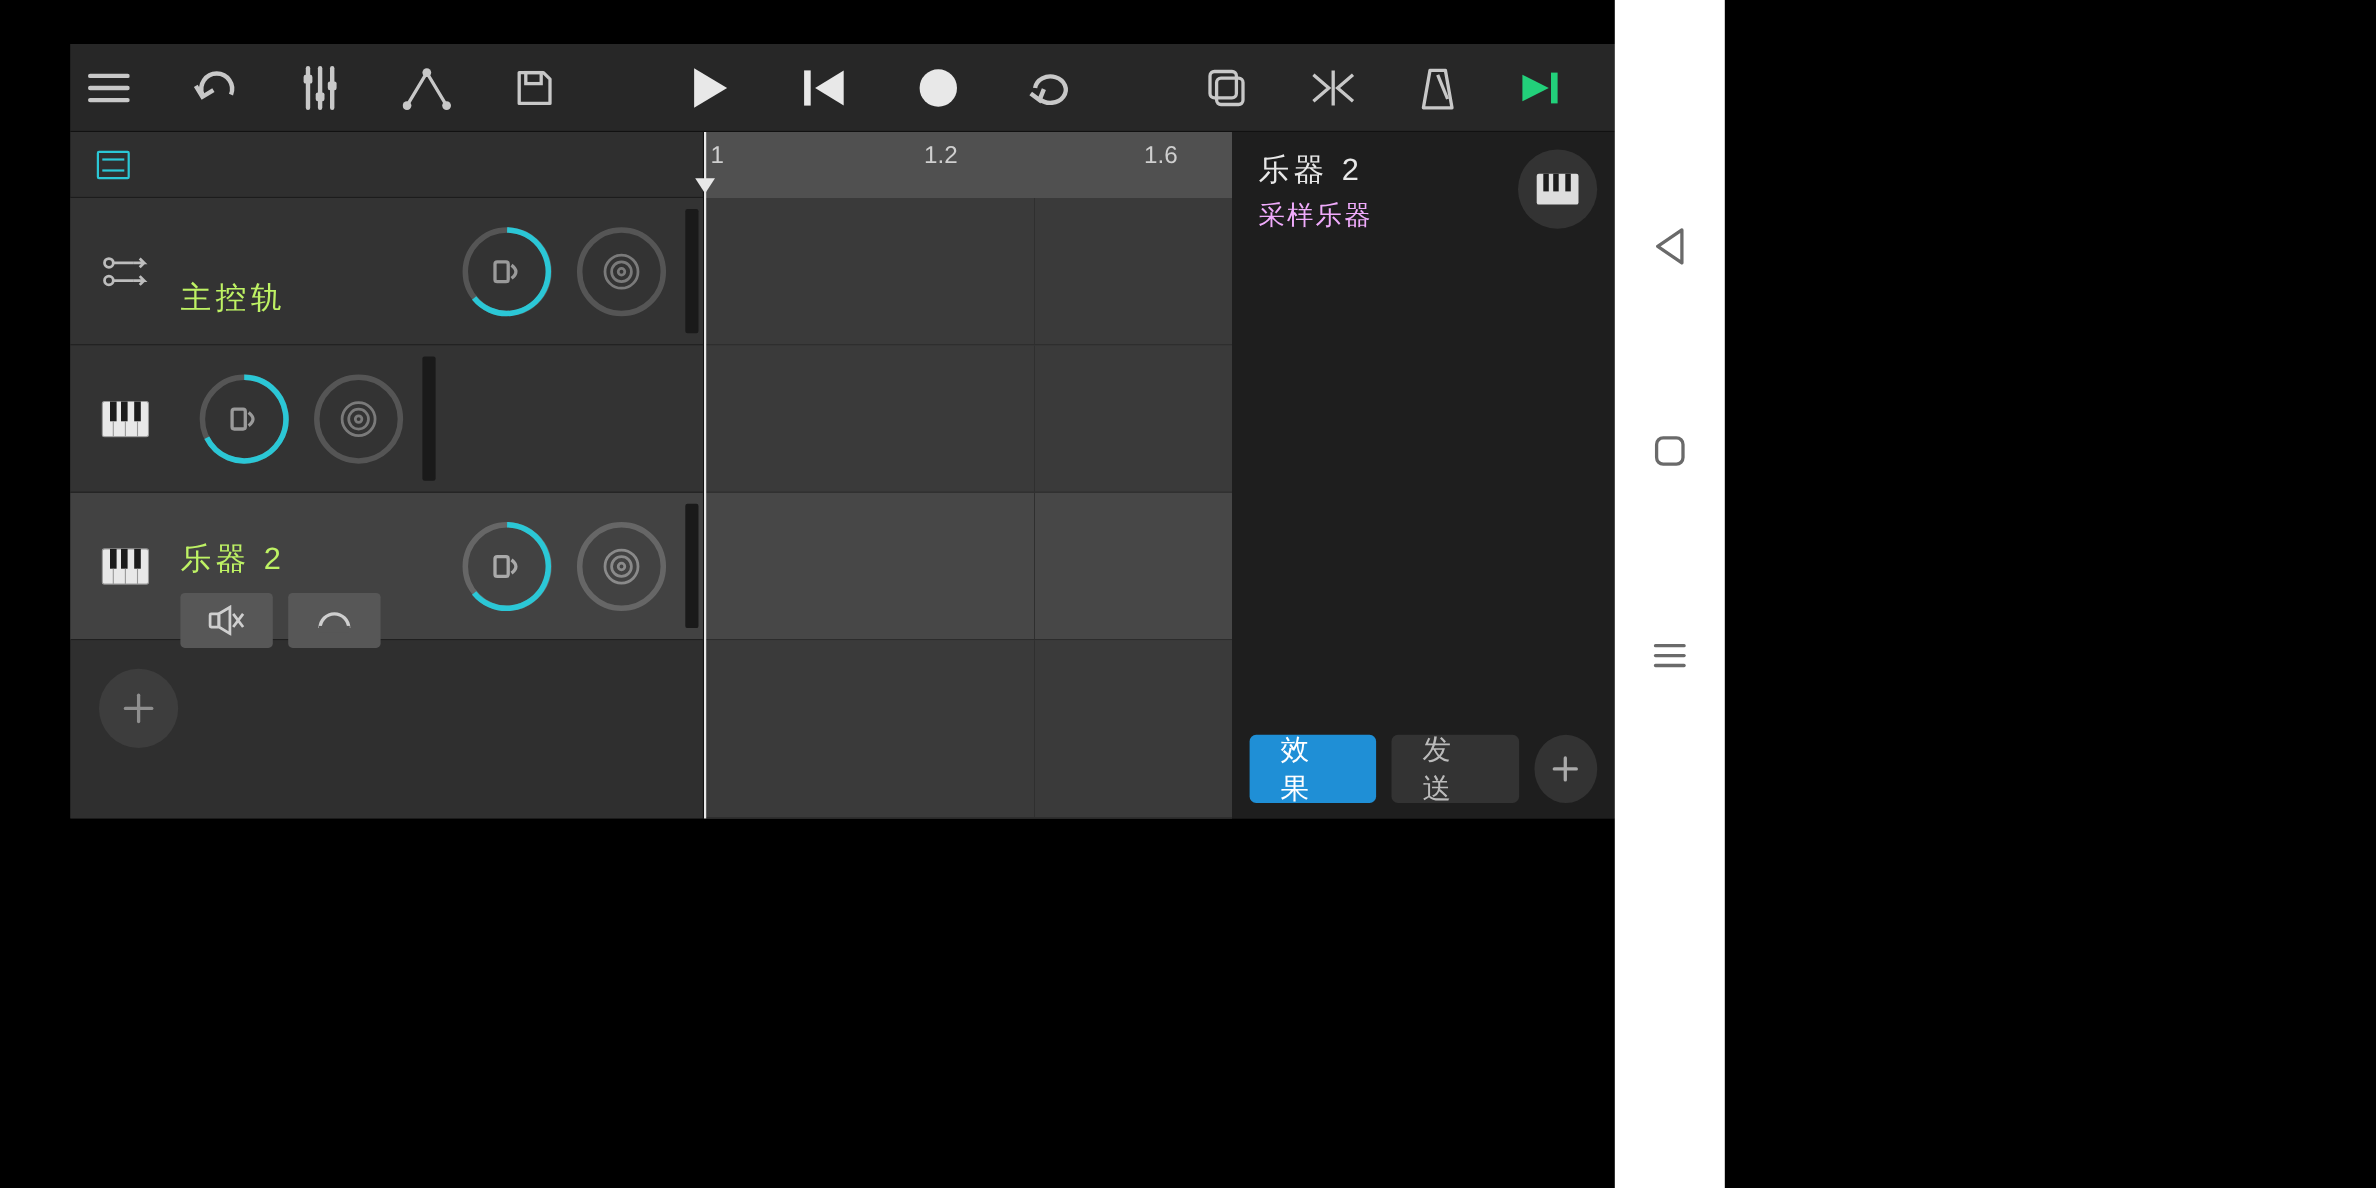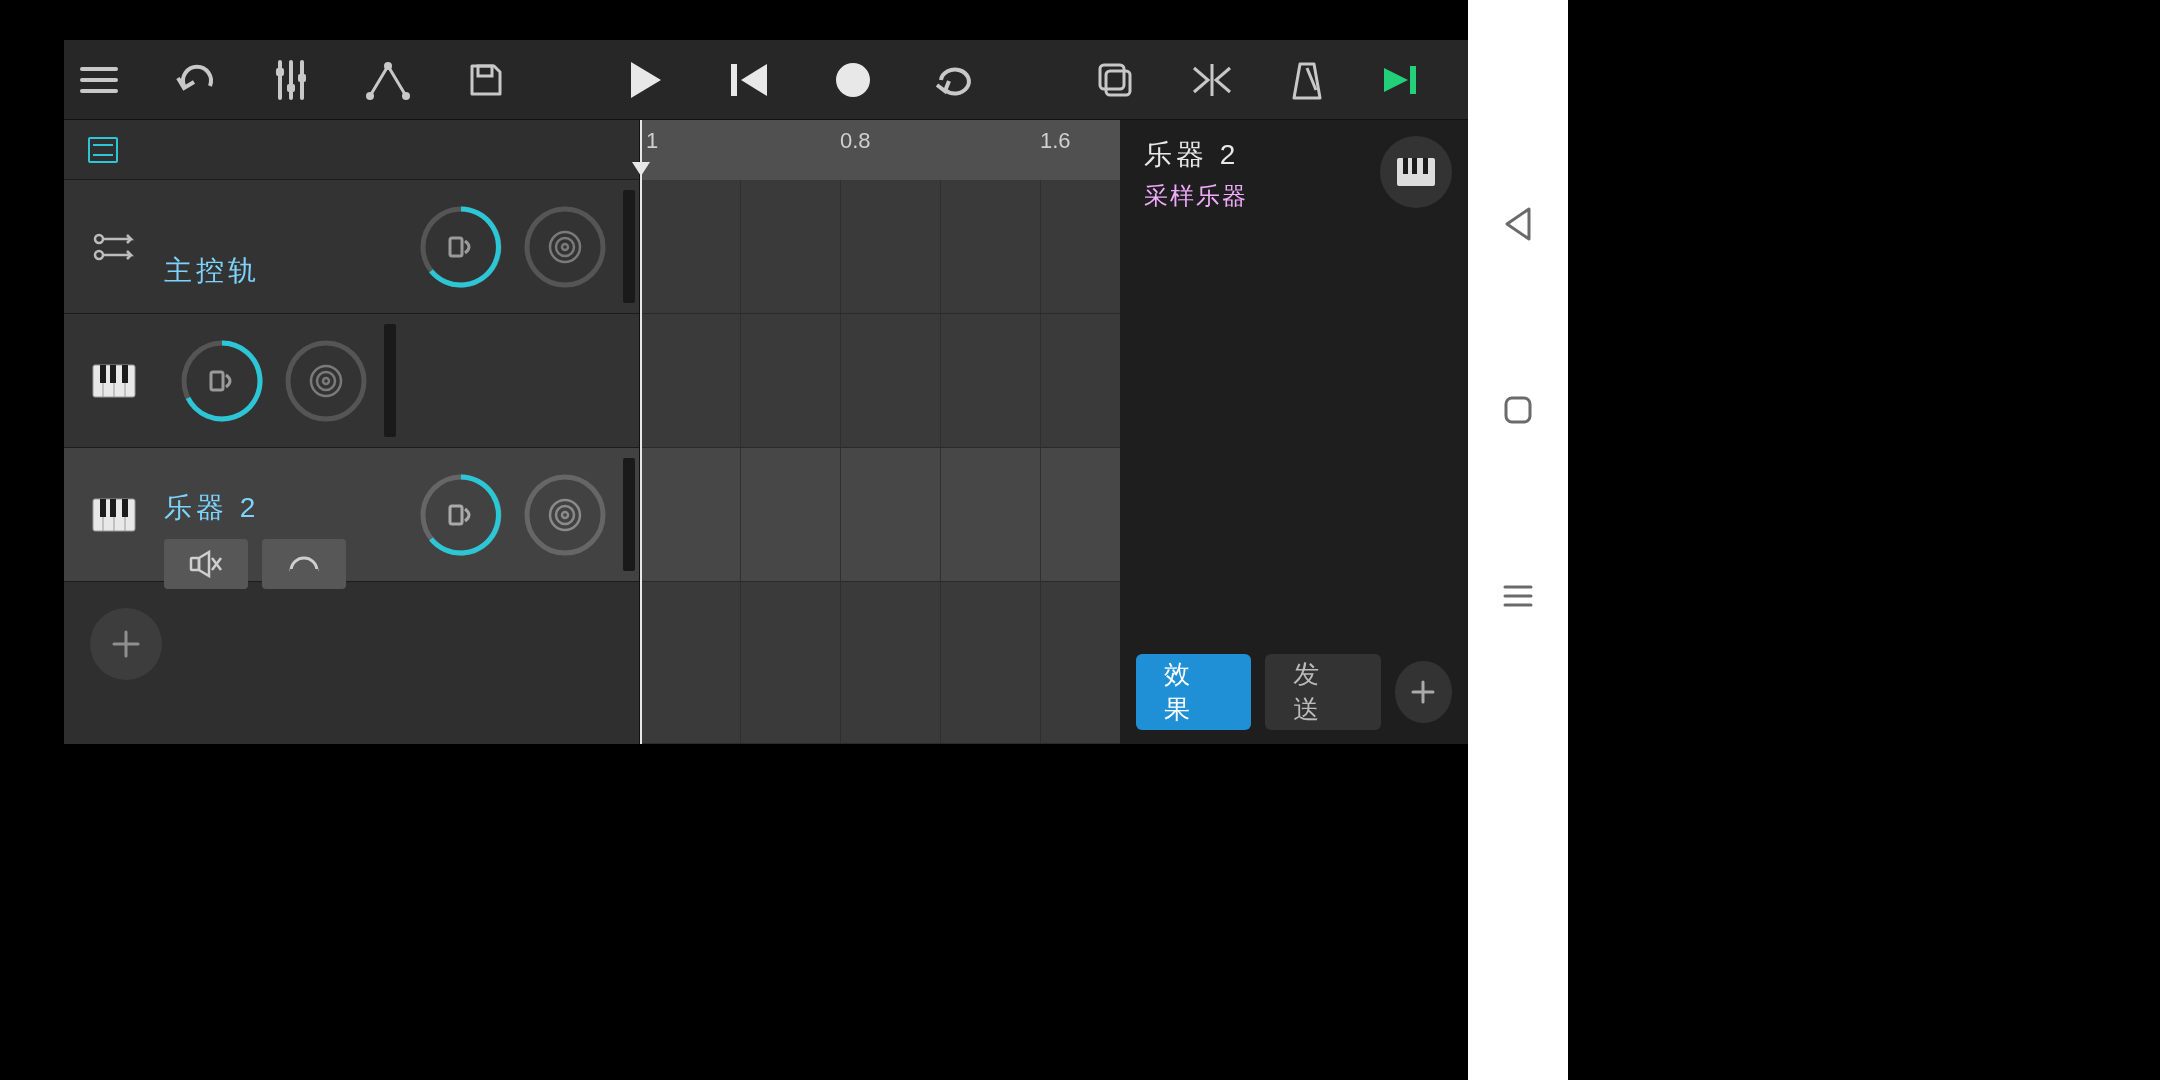--- a/index.html
+++ b/index.html
@@ -87,21 +87,21 @@
   .track.selected { background:#424242; }
   .track-icon-col {
     width:100px;
     display:flex; align-items:center; justify-content:center;
   }
   .track-main {
     flex:1; display:flex; flex-direction:column; justify-content:center;
     gap:12px;
     padding:12px 0;
   }
-  .track-title { font-size:28px; color:#7dd3fc; letter-spacing:4px;margin-top:48px; }
+  .track-title { font-size:28px; color:#bef264; letter-spacing:4px;margin-top:48px; }
   .track-btnrow { display:flex; gap:14px; }
   .sq-btn {
     width:84px; height:50px;
     background:#4a4a4a;
     border-radius:4px;
     display:flex; align-items:center; justify-content:center;
   }
   .track.selected .sq-btn { background:#575757; }
   .knobs {
     width:220px;
@@ -198,21 +198,21 @@
     border-radius:50%;
     background:#333;
     display:flex; align-items:center; justify-content:center;
   }
   .insp-bottom {
     position:absolute; bottom:14px; left:0; right:0;
     display:flex; align-items:center; justify-content:flex-end;
     gap:14px; padding:0 16px;
   }
   .pill {
-    height:76px;
+    height:62px;
     padding:0 28px;
     border-radius:6px;
     display:flex; align-items:center; justify-content:center;
     font-size:26px;
     letter-spacing:6px;
   }
   .pill.primary { background:#1f8fd6; color:#fff; }
   .pill.secondary { background:#333; color:#bbb; }
   .circle-add {
     width:62px; height:62px;
@@ -495,21 +495,21 @@
                   <line x1="4" y1="16" x2="28" y2="16"></line>
                 </g>
               </svg>
           </div>
         </div>
       </div>
 
       <div class="arrange">
         <div class="ruler">
           <span class="mark" style="left:6px">1</span>
-          <span class="mark" style="left:200px">0.8</span>
+          <span class="mark" style="left:200px">1.2</span>
           <span class="mark" style="left:400px">1.6</span>
         </div>
         <div class="playhead"></div>
         <div class="playhead-tri"></div>
         <div class="lane-stack">
           <div class="lane" style="top:0;height:134px">
               <div class="grid"></div>
             </div>
           <div class="lane" style="top:134px;height:134px">
               <div class="grid"></div>

